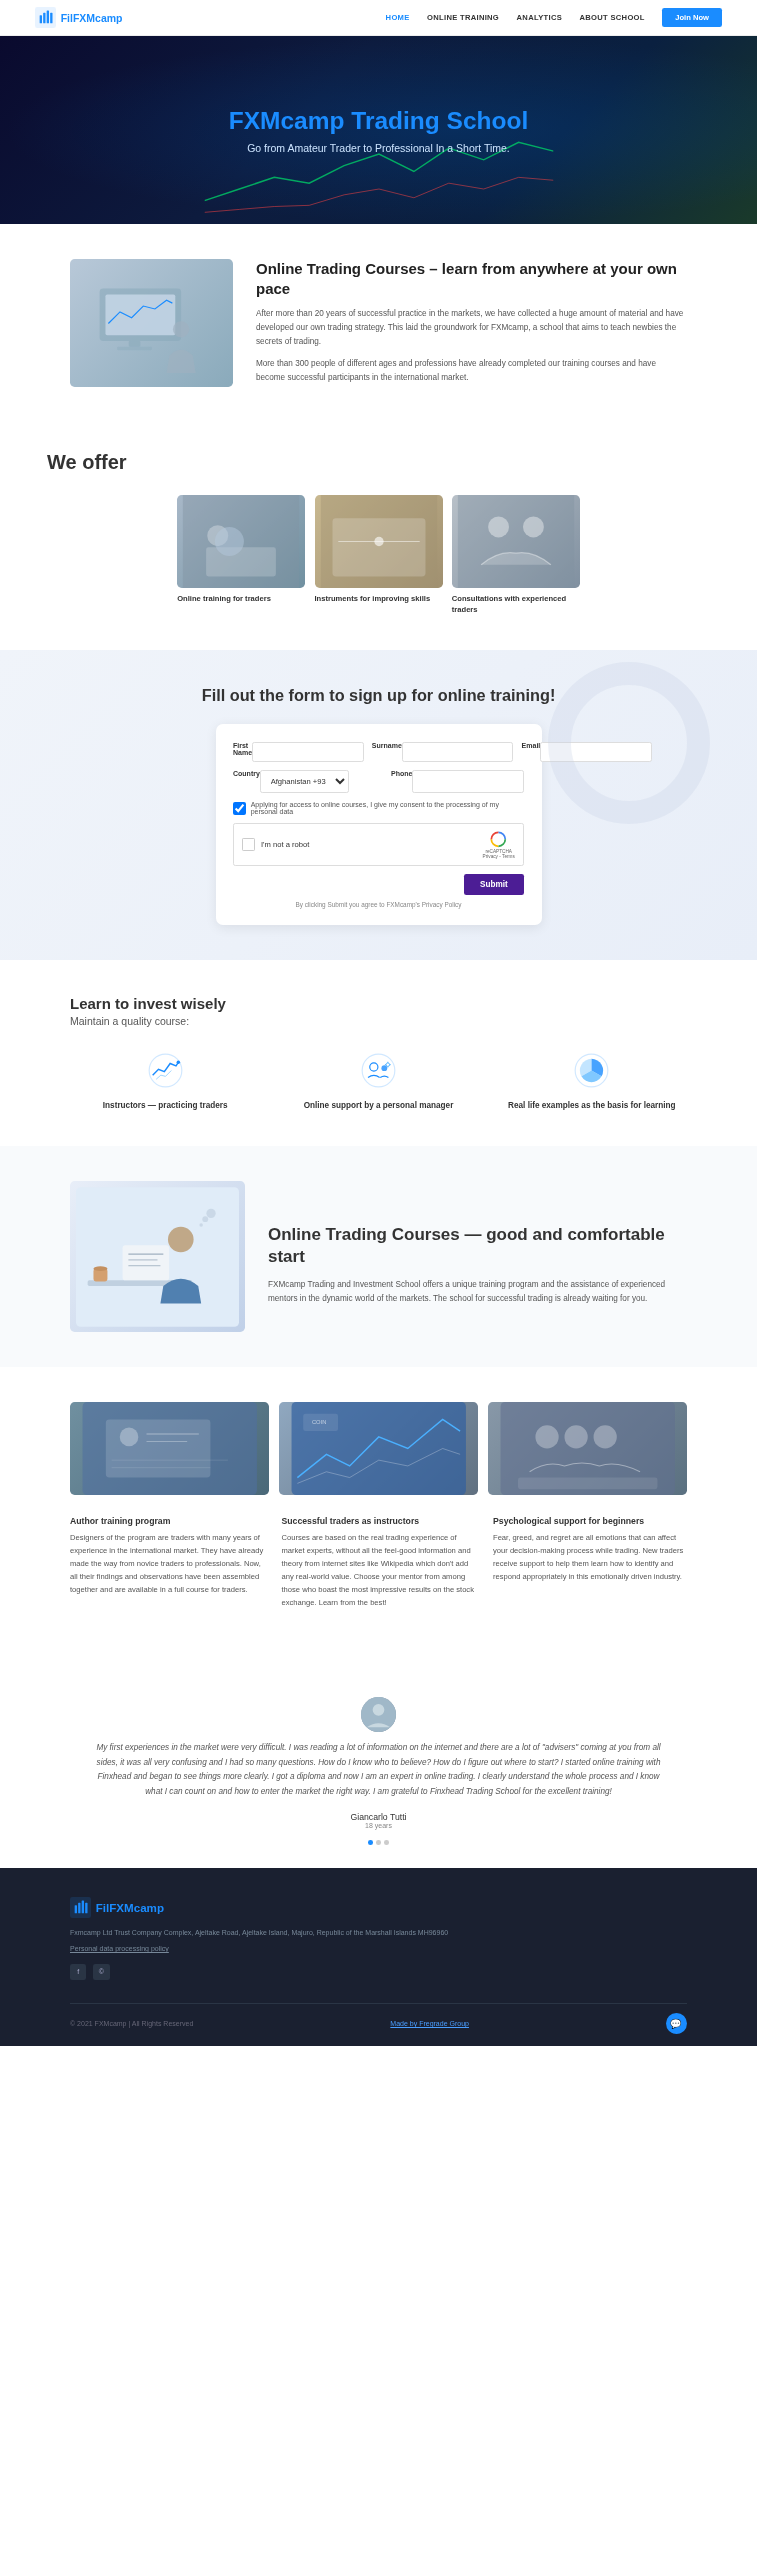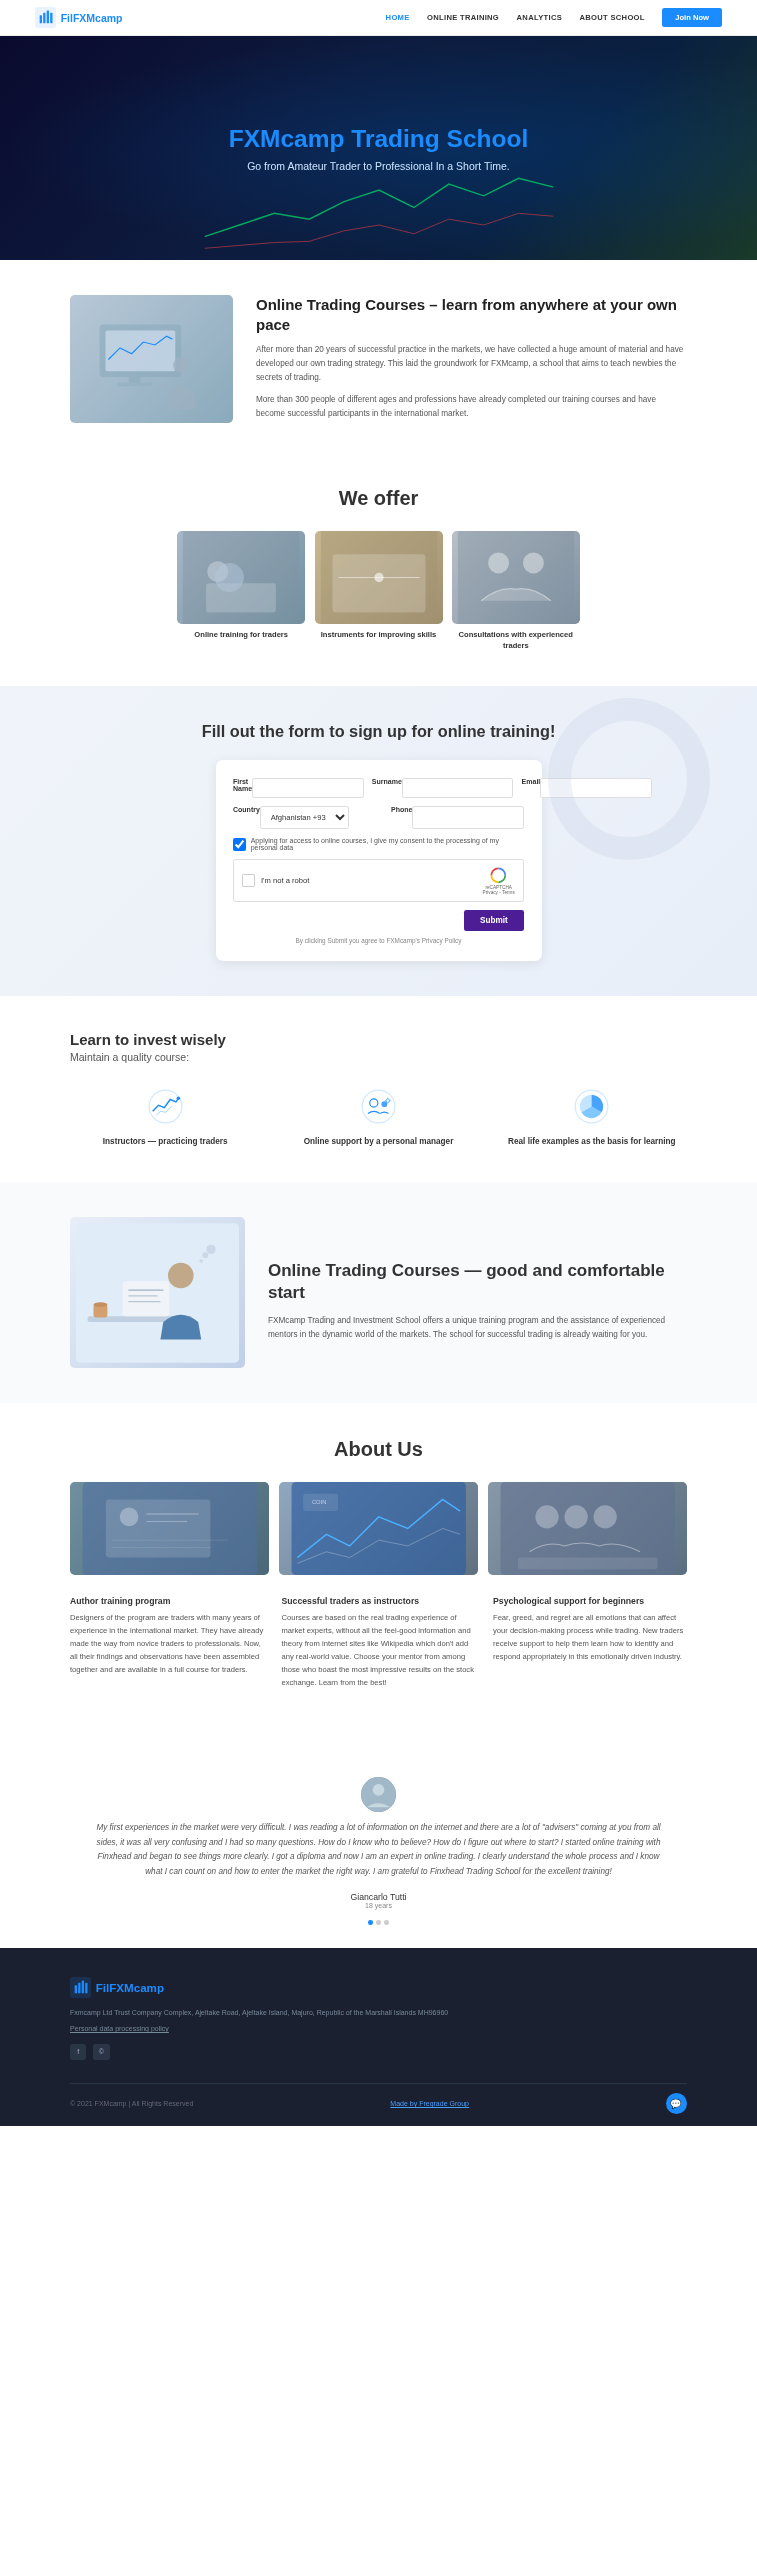--- a/index.html
+++ b/index.html
@@ -15,21 +15,21 @@
     .logo-icon { width: 21px; height: 21px; }
     .logo-text { font-size: 10.5px; font-weight: 700; color: #333; }
     .logo-text span { color: #1a8cff; }
     .nav-links { display: flex; gap: 17.5px; align-items: center; }
     .nav-link { text-decoration: none; font-size: 7.6px; font-weight: 600; color: #333; text-transform: uppercase; letter-spacing: 0.3px; }
     .nav-link.active { color: #1a8cff; }
     .nav-join { background: #1a8cff; color: #fff; border: none; padding: 5.2px 13px; border-radius: 2.3px; font-size: 7.6px; font-weight: 600; cursor: pointer; }
 
     
     .hero {
-      width: 100%; height: 224px; background: linear-gradient(135deg, #0a0a2e 0%, #0d1b3e 40%, #0a2040 70%, #1a3a2a 100%);
+      width: 100%; height: 188px; background: linear-gradient(135deg, #0a0a2e 0%, #0d1b3e 40%, #0a2040 70%, #1a3a2a 100%);
       position: relative; overflow: hidden; display: flex; align-items: center; justify-content: center;
     }
     .hero-overlay {
       position: absolute; inset: 0;
       background: radial-gradient(ellipse at 60% 50%, rgba(0,80,160,0.3) 0%, transparent 70%);
     }
     .hero-chart {
       position: absolute; bottom: 0; left: 50%; transform: translateX(-50%);
       width: 349px; height: 105px;
     }
@@ -38,21 +38,21 @@
     .hero-title span { color: #1a8cff; }
     .hero-subtitle { font-size: 10.5px; color: #cce4ff; margin-top: 7px; font-weight: 400; }
     .about-courses { display: flex; gap: 23px; align-items: flex-start; padding: 35px 70px; }
     .about-img { width: 163px; min-width: 163px; height: 128px; background: #c8d8e8; border-radius: 4.7px; overflow: hidden; position: relative; }
     .about-img-inner { width: 100%; height: 100%; background: linear-gradient(135deg, #b8c8d8 0%, #8aaabb 100%); display: flex; align-items: center; justify-content: center; }
     .about-text { flex: 1; }
     .about-text h2 { font-size: 15px; font-weight: 700; color: #222; margin-bottom: 9.3px; line-height: 1.3; }
     .about-text p { font-size: 8.2px; color: #555; line-height: 1.7; margin-bottom: 8.2px; }
 
     
-    .we-offer { text-align: center; padding: 23px 47px 35px; }
+    .we-offer { padding: 23px 47px 35px; }
     .we-offer h2 { font-size: 20px; font-weight: 700; margin-bottom: 21px; }
     .offer-cards { display: flex; gap: 9.3px; justify-content: center; }
     .offer-card { flex: 1; max-width: 128px; }
     .offer-img { width: 100%; height: 93px; border-radius: 4.7px; overflow: hidden; background: #b0c4d8; }
     .offer-img-1 { background: linear-gradient(135deg, #a8b8c8, #7090a0); }
     .offer-img-2 { background: linear-gradient(135deg, #c8b890, #a09070); }
     .offer-img-3 { background: linear-gradient(135deg, #90a8c0, #607080); }
     .offer-img-4 { background: linear-gradient(135deg, #b8c0c8, #8090a0); }
     .offer-label { font-size: 7.6px; font-weight: 600; color: #333; margin-top: 5.8px; line-height: 1.4; }
 
@@ -361,21 +361,20 @@
       <circle cx="232" cy="45" r="8" fill="#c0d0e0" opacity="0.7"></circle>
     </svg>
   </div>
   <div class="trading-good-text">
     <h2>Online Trading Courses — good and comfortable start</h2>
     <p>FXMcamp Trading and Investment School offers a unique training program and the assistance of experienced mentors in the dynamic world of the markets. The school for successful trading is already waiting for you.</p>
   </div>
 </div>
 
 <div class="about-us">
-  <h2>About Us</h2>
   <div class="about-us-imgs">
     <div class="about-us-img about-img-a">
       <svg width="100%" height="93" viewBox="0 0 300 160">
         <rect width="300" height="160" fill="#5070a0" rx="8" opacity="0.6"></rect>
         <rect x="40" y="30" width="180" height="100" rx="6" fill="rgba(255,255,255,0.15)"></rect>
         <circle cx="80" cy="60" r="16" fill="rgba(255,255,255,0.3)"></circle>
         <line x1="110" y1="55" x2="200" y2="55" stroke="rgba(255,255,255,0.4)" stroke-width="2"></line>
         <line x1="110" y1="68" x2="180" y2="68" stroke="rgba(255,255,255,0.3)" stroke-width="2"></line>
         <line x1="50" y1="100" x2="250" y2="100" stroke="rgba(255,255,255,0.2)" stroke-width="1"></line>
         <line x1="50" y1="113" x2="220" y2="113" stroke="rgba(255,255,255,0.2)" stroke-width="1"></line>

